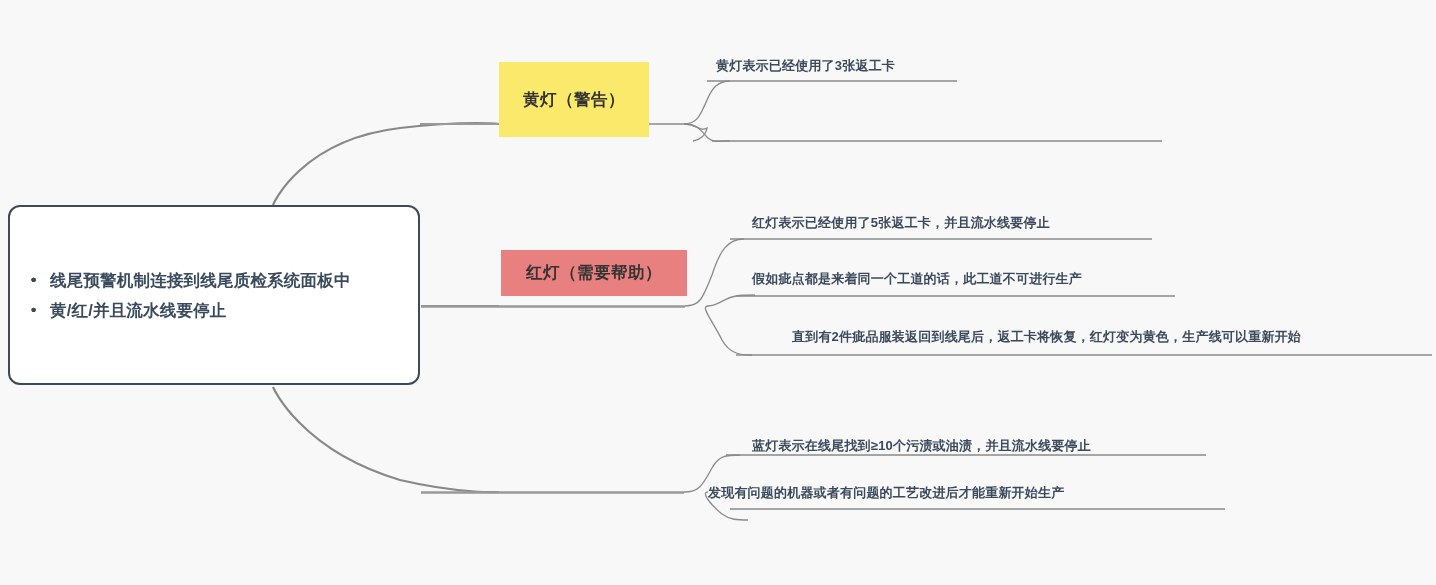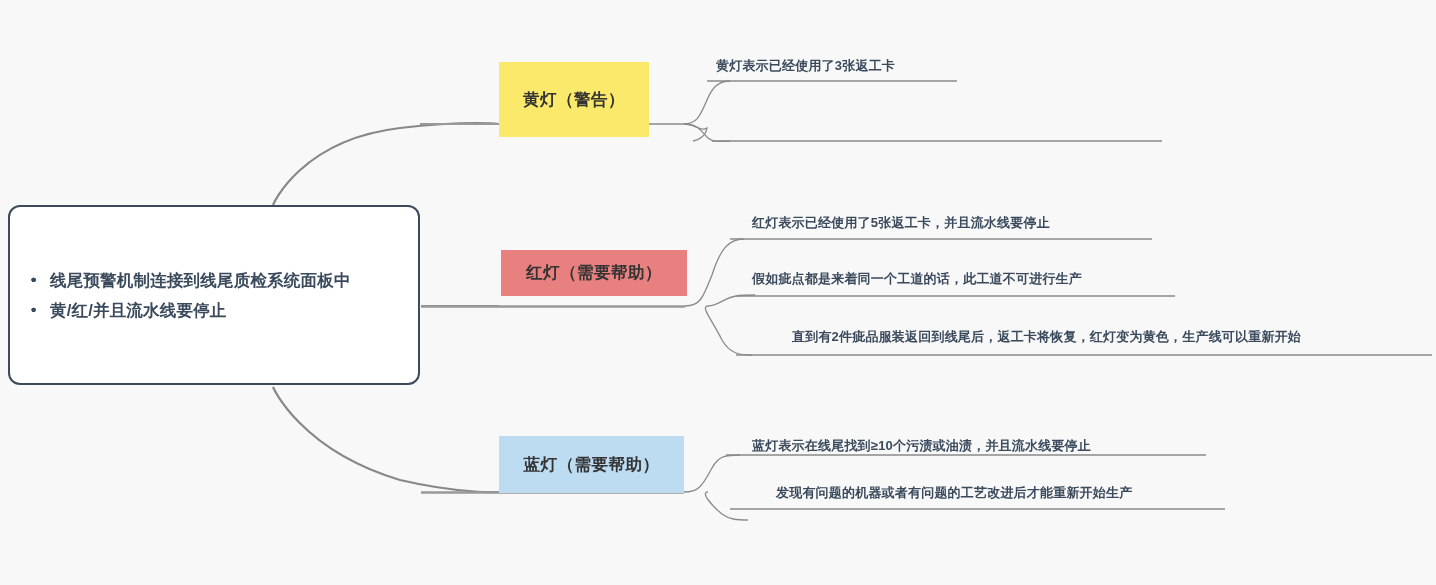--- a/index.html
+++ b/index.html
@@ -176,17 +176,16 @@
   </div>
 
   <div class="cat-node cat-yellow">黄灯（警告）</div>
   <div class="leaf" style="left:716px; top:56px;">黄灯表示已经使用了3张返工卡</div>
 
   <div class="cat-node cat-red">红灯（需要帮助）</div>
   <div class="leaf" style="left:752px; top:213px;">红灯表示已经使用了5张返工卡，并且流水线要停止</div>
   <div class="leaf" style="left:752px; top:269px;">假如疵点都是来着同一个工道的话，此工道不可进行生产</div>
   <div class="leaf" style="left:752px; top:327px;margin-left:40px;">直到有2件疵品服装返回到线尾后，返工卡将恢复，红灯变为黄色，生产线可以重新开始</div>
 
-  <div class="cat-node cat-blue">蓝灯（需要帮助）</div>
   <div class="leaf" style="left:752px; top:404px;margin-top:32px;">蓝灯表示在线尾找到≥10个污渍或油渍，并且流水线要停止</div>
-  <div class="leaf" style="left:776px; top:483px;">发现有问题的机器或者有问题的工艺改进后才能重新开始生产</div>
+  <div class="leaf" style="left:708px; top:483px;">发现有问题的机器或者有问题的工艺改进后才能重新开始生产</div>
 
 </div>
 
 </body></html>

